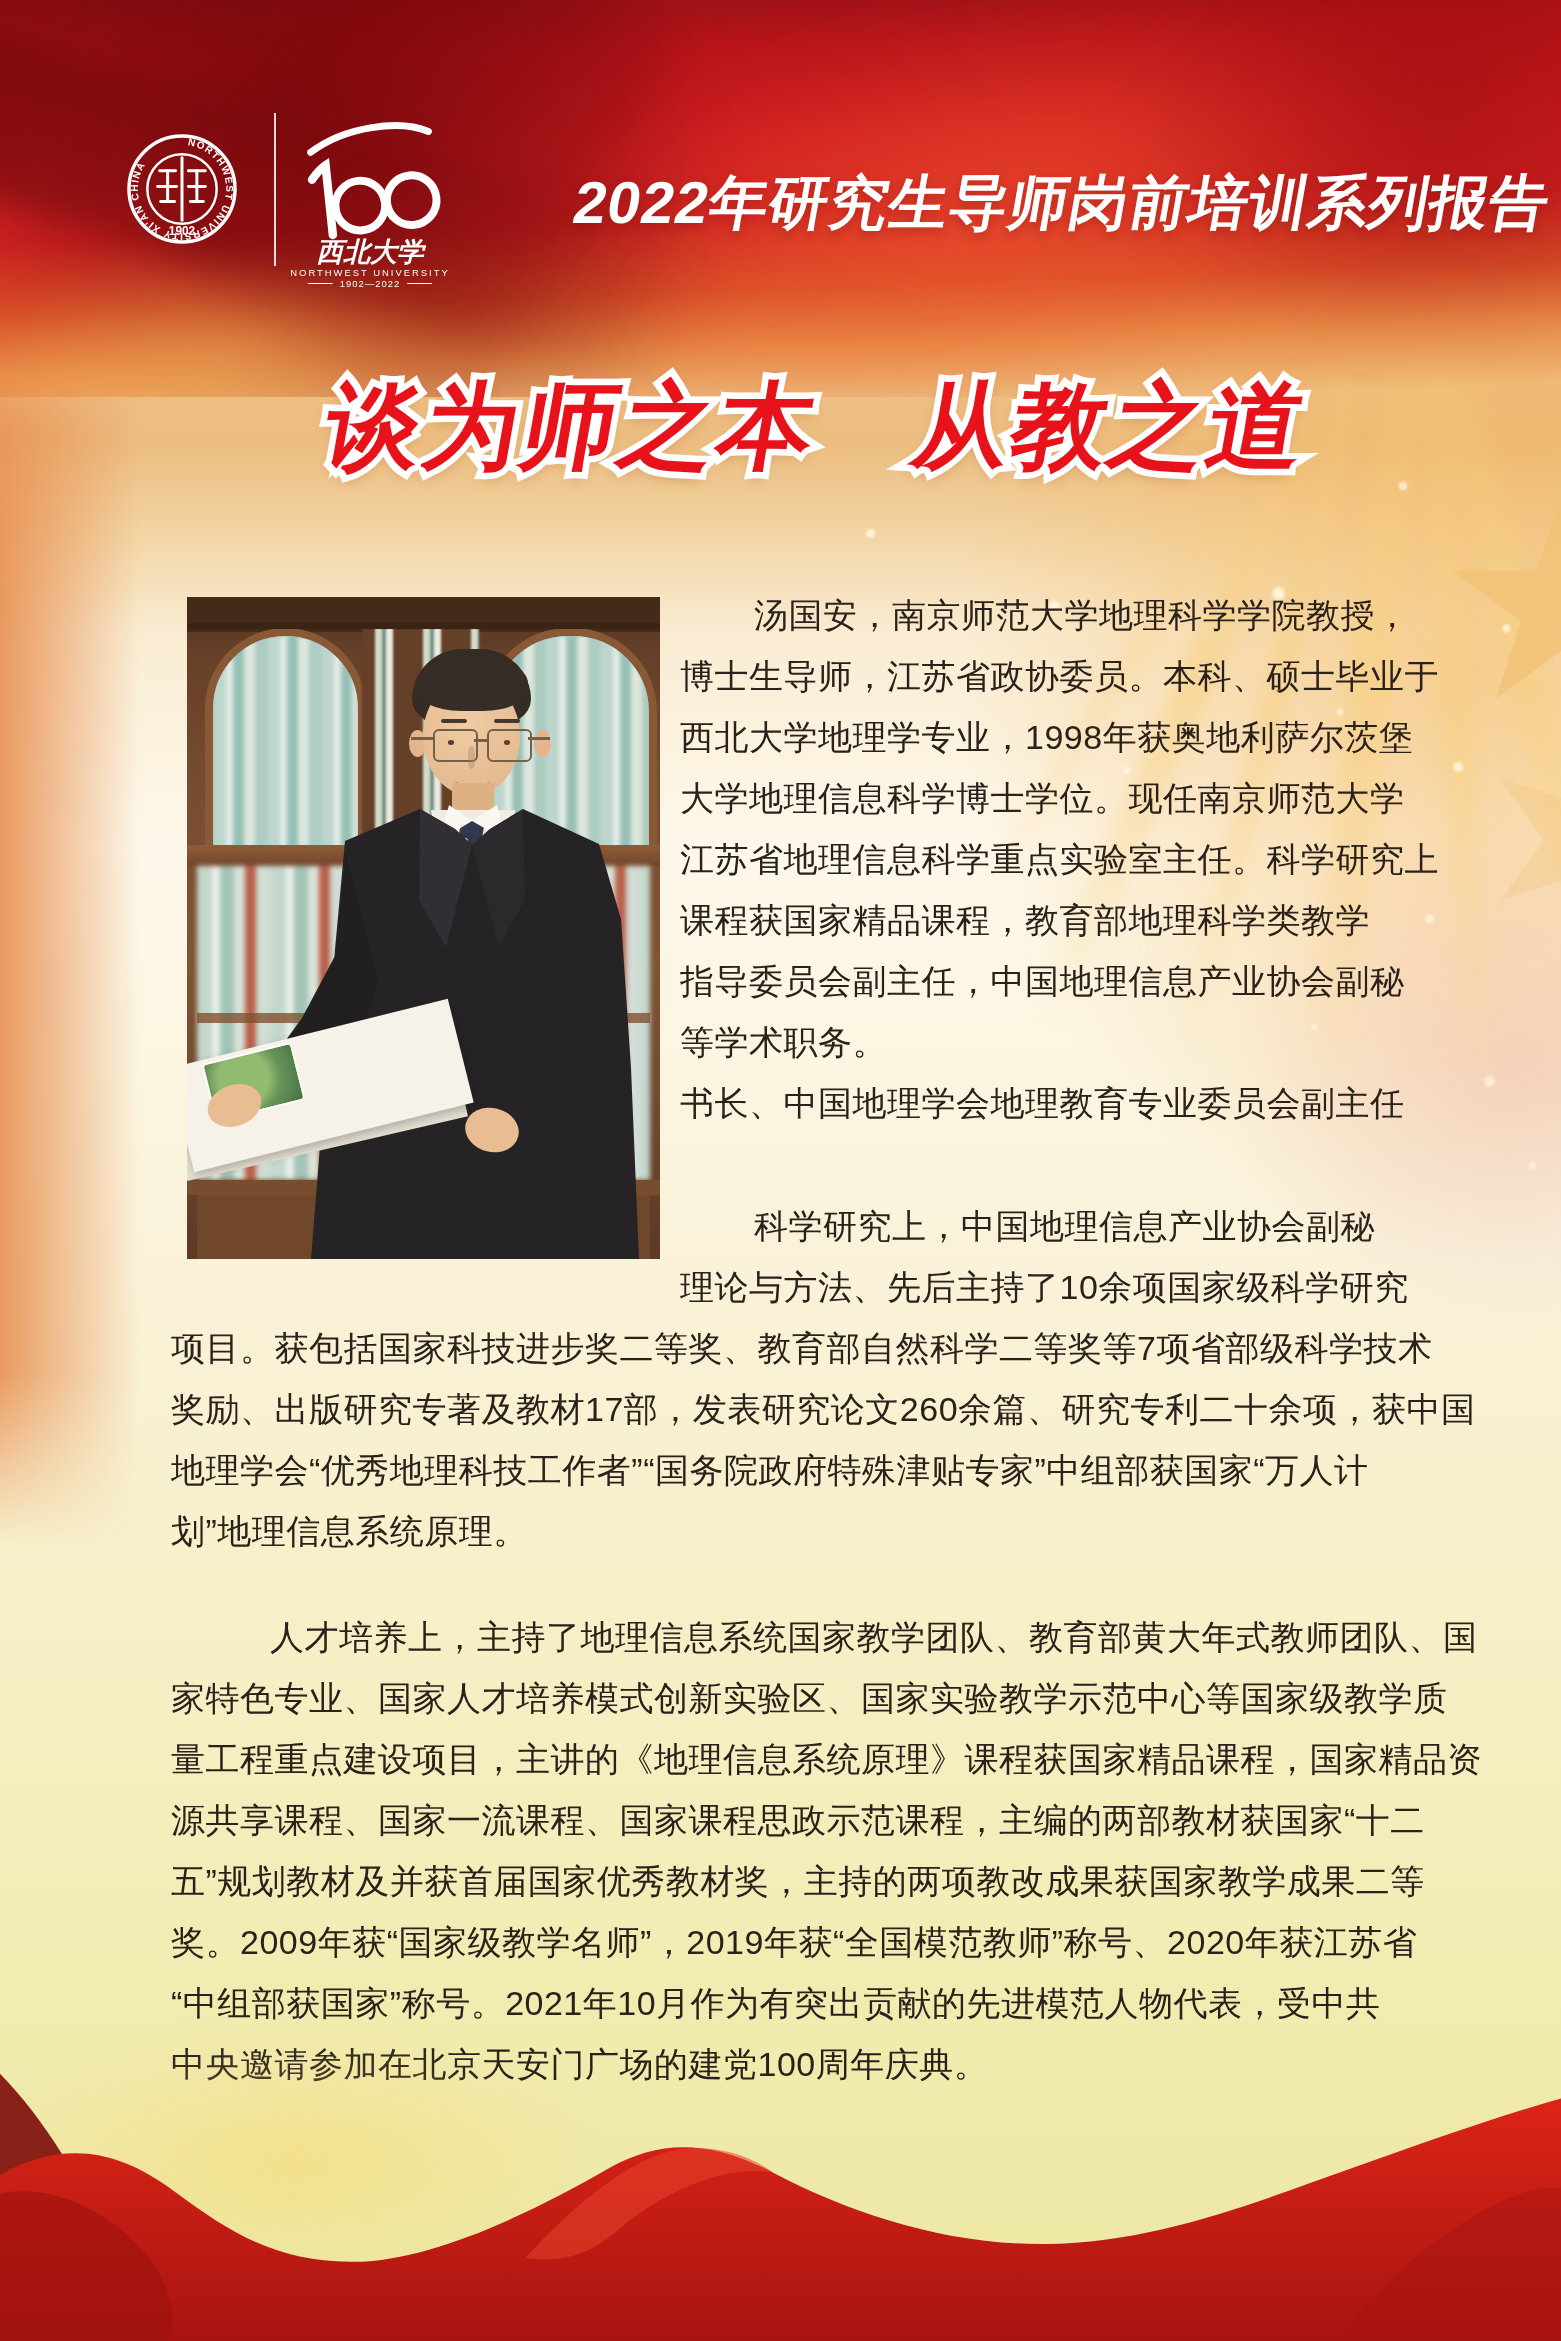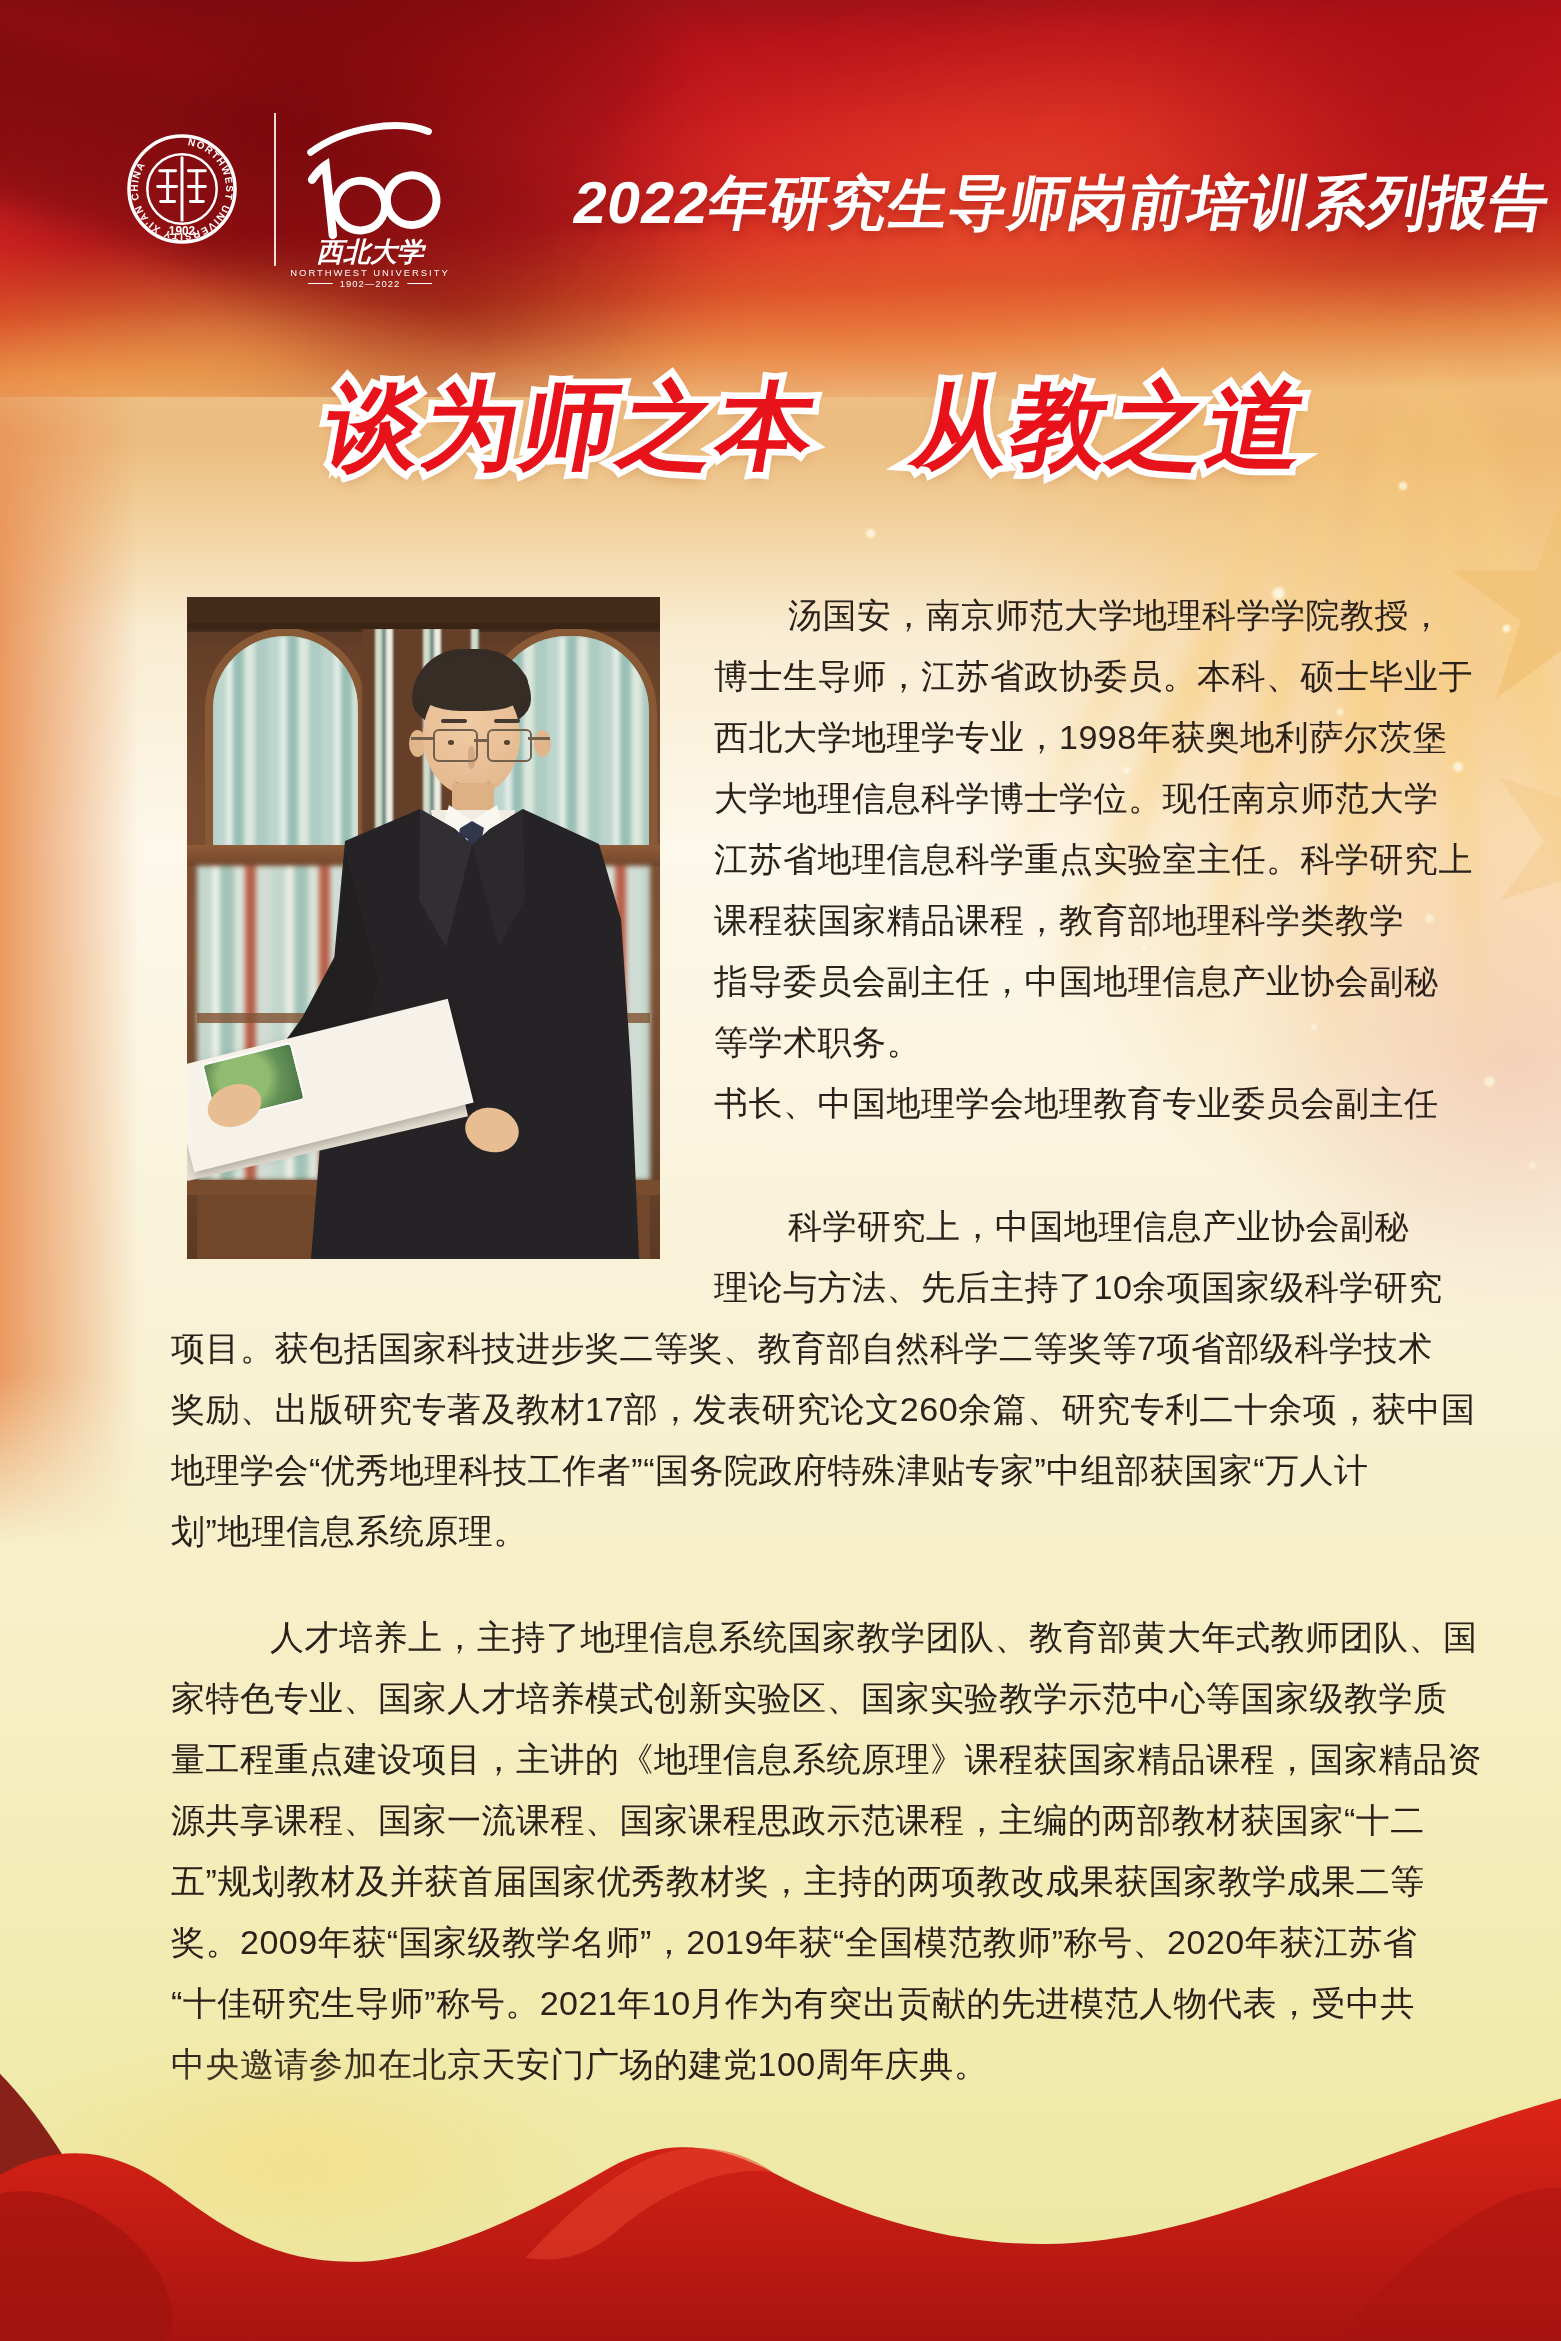--- a/index.html
+++ b/index.html
@@ -40,21 +40,21 @@
   .photo .p{position:absolute;}
   .arch{border:8px solid #835130;border-radius:84px 84px 0 0;overflow:hidden;background:#9dc2ba;}
   .books-v{position:absolute;left:0;top:0;width:100%;height:100%;filter:blur(2px);
     background:repeating-linear-gradient(90deg,#b9d6d2 0 13px,#e4efec 13px 20px,#93bfb9 20px 31px,#dce9e3 31px 42px,#a9ccc6 42px 54px);}
   .midpanel{background:repeating-linear-gradient(90deg,#5d3723 0 13px,#cfdcd2 13px 20px,#748c84 20px 24px,#e8efe9 24px 31px,#5d3723 31px 48px);filter:blur(1px);}
   .lower-glass{background:repeating-linear-gradient(90deg,#c2d8d2 0 15px,#ecf2ec 15px 23px,#9ec3bb 23px 37px,#d9e5de 37px 48px,#b55a47 48px 59px,#cfdeda 59px 74px);filter:blur(2.5px);}
   .mull{background:#7a4a2c;}
   .manpart{position:absolute;left:0;top:0;width:473px;height:662px;}
   
   .bl{height:61px;line-height:61px;font-size:34px;letter-spacing:0.5px;color:#2b211b;font-weight:500;white-space:nowrap;}
-  .col-right{left:714px;width:754px;}
+  .col-right{left:680px;width:754px;}
   .col-full{left:171px;width:1279px;}
   .ind{text-indent:74px;}
   .ind3{text-indent:99px;}
   
   .bottom-glow{left:0;top:2043px;width:595px;height:233px;background:radial-gradient(closest-side,rgba(247,215,110,.5),rgba(247,215,110,0));filter:blur(20px);}
   .bottom-svg{left:0;top:2045px;width:1561px;height:297px;}
 </style>
 </head>
 <body>
 
@@ -226,21 +226,21 @@
     <div class="bl">划”地理信息系统原理。</div>
   </div>
 
   <div class="abs col-full" style="top:1607px;">
     <div class="bl ind3">人才培养上，主持了地理信息系统国家教学团队、教育部黄大年式教师团队、国</div>
     <div class="bl">家特色专业、国家人才培养模式创新实验区、国家实验教学示范中心等国家级教学质</div>
     <div class="bl">量工程重点建设项目，主讲的《地理信息系统原理》课程获国家精品课程，国家精品资</div>
     <div class="bl">源共享课程、国家一流课程、国家课程思政示范课程，主编的两部教材获国家“十二</div>
     <div class="bl">五”规划教材及并获首届国家优秀教材奖，主持的两项教改成果获国家教学成果二等</div>
     <div class="bl">奖。2009年获“国家级教学名师”，2019年获“全国模范教师”称号、2020年获江苏省</div>
-    <div class="bl">“十佳研究生导师”称号。2021年10月作为有突出贡献的先进模范人物代表，受中共</div>
+    <div class="bl">“中组部获国家”称号。2021年10月作为有突出贡献的先进模范人物代表，受中共</div>
     <div class="bl">中央邀请参加在北京天安门广场的建党100周年庆典。</div>
   </div>
 
   <div class="abs bottom-glow"></div>
   <svg class="abs bottom-svg" viewBox="0 0 3149 600" preserveAspectRatio="none">
     <defs>
       <linearGradient id="gmain" x1="0" y1="0" x2="0" y2="1">
         <stop offset="0" stop-color="#dc2417"></stop>
           <stop offset="1" stop-color="#a81410"></stop>
       </linearGradient>

